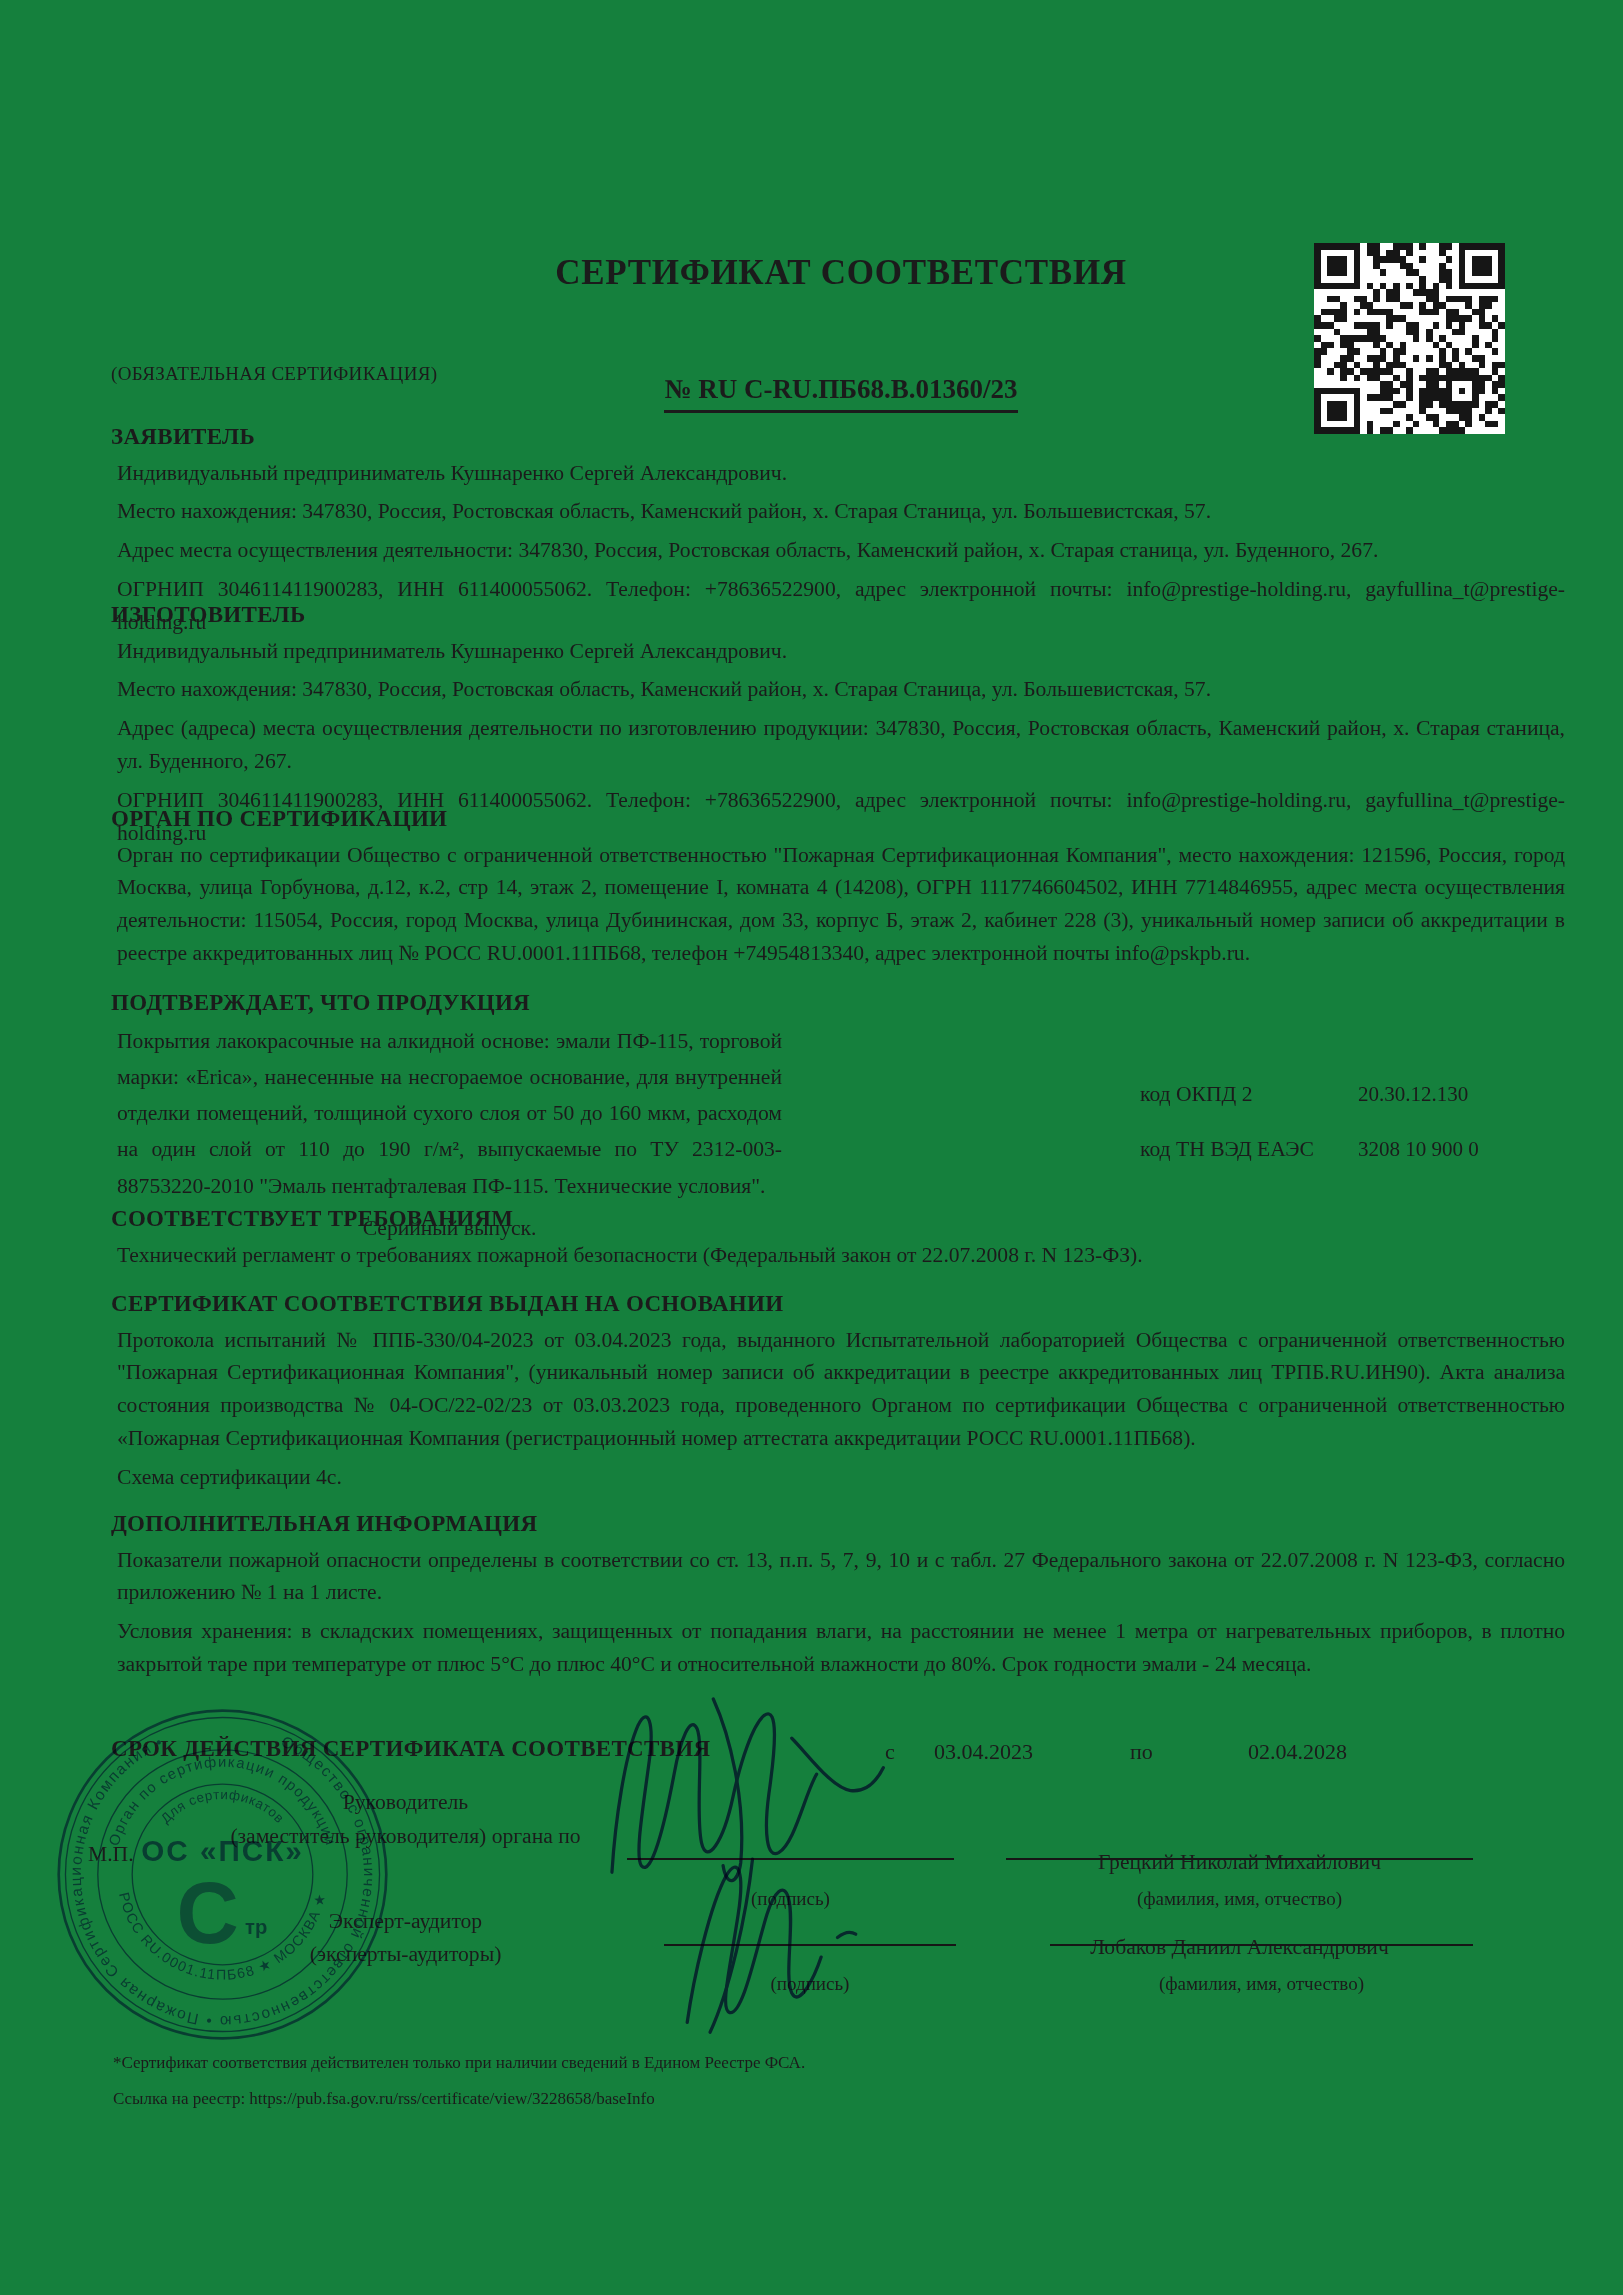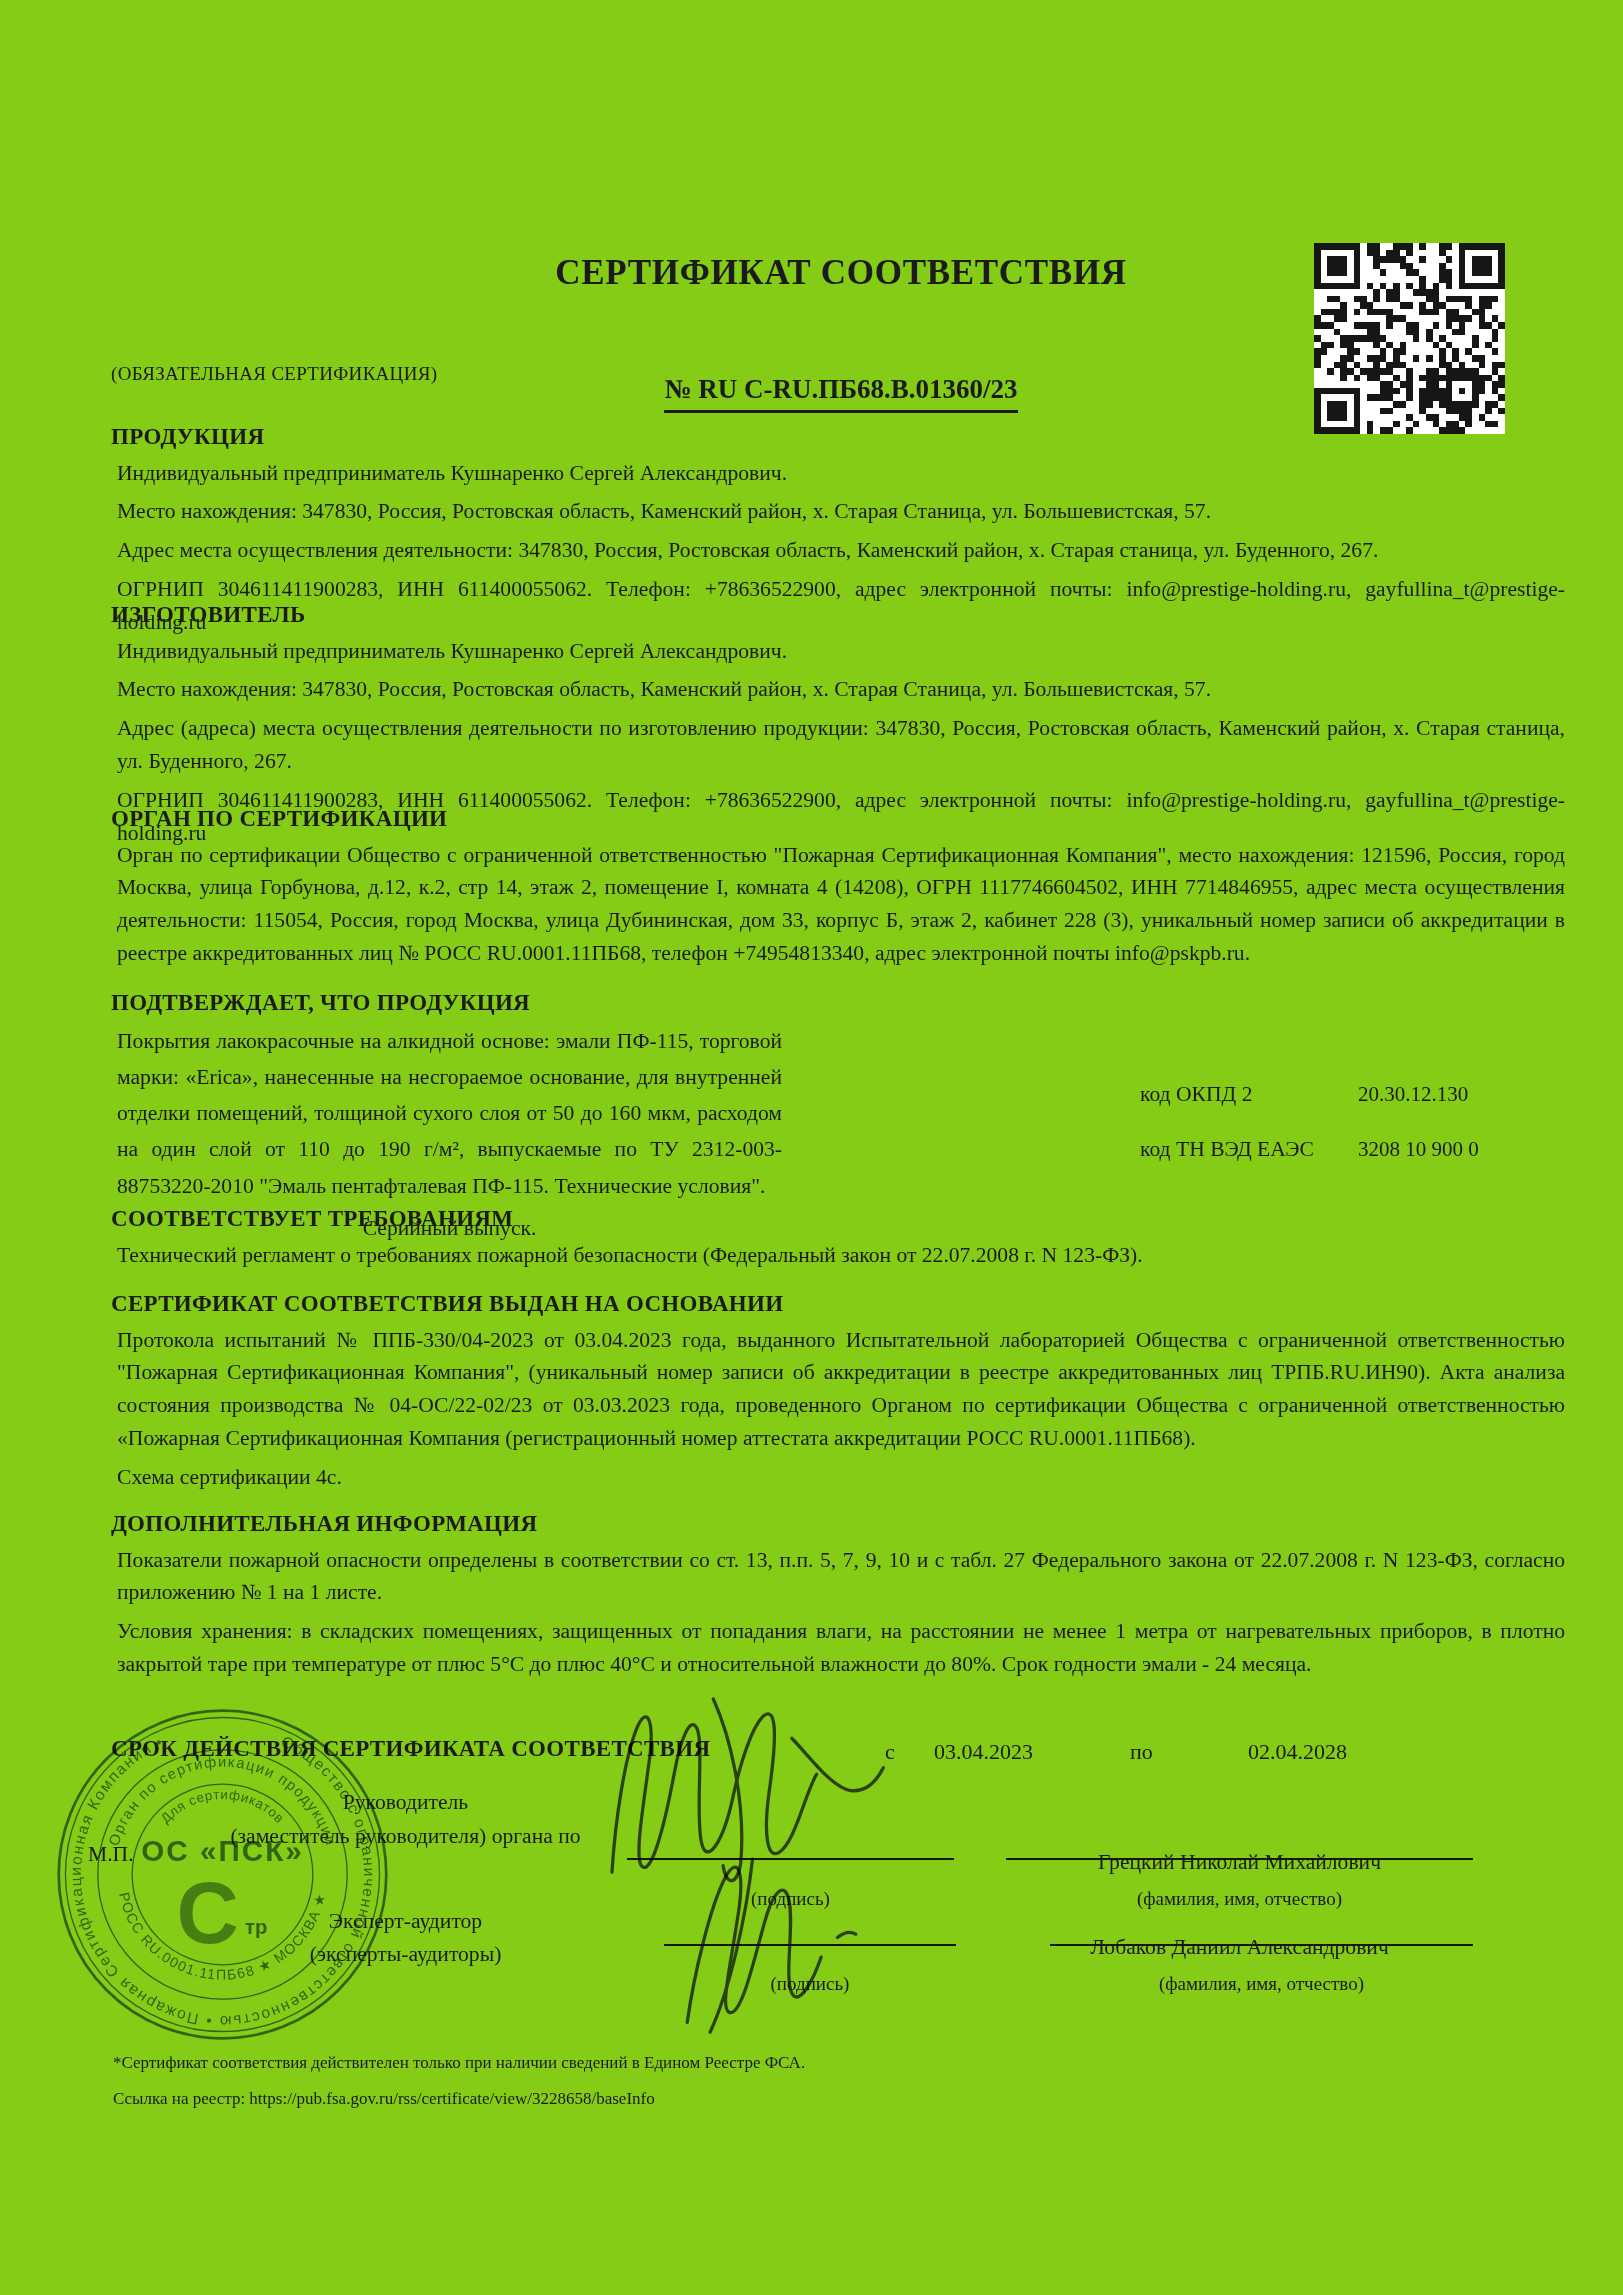--- a/index.html
+++ b/index.html
@@ -3,21 +3,21 @@
 <meta charset="utf-8">
 <style>
   html,body{margin:0;padding:0;}
   body{
     width:1623px;height:2295px;
     background:#ffffff;
     font-family:"Liberation Serif","DejaVu Serif",serif;
     color:#1b1b1b;
     -webkit-font-smoothing:antialiased;
   }
-  .page{position:relative;width:1623px;height:2295px;overflow:hidden;background:#84cc16;}
+  .page{position:relative;width:1623px;height:2295px;overflow:hidden;background:#15803d;}
 
   
   .doc-title{position:absolute;left:111px;top:253px;width:1460px;text-align:center;
     font-size:35px;font-weight:bold;letter-spacing:0.7px;}
   .doc-subtitle{position:absolute;left:111px;top:327px;width:1460px;
     font-size:19px;letter-spacing:0.3px;margin-top:36px;}
   .doc-number{position:absolute;left:111px;top:374px;width:1460px;text-align:center;
     font-size:27px;font-weight:bold;}
   .doc-number span{border-bottom:3.3px solid #1b1b1b;padding-bottom:6px;}
 
@@ -466,21 +466,21 @@
       <rect x="10" y="28" width="1" height="1" fill="#161616"></rect>
       <rect x="11" y="28" width="1" height="1" fill="#161616"></rect>
       <rect x="14" y="28" width="1" height="1" fill="#161616"></rect>
       <rect x="19" y="28" width="1" height="1" fill="#161616"></rect>
       <rect x="20" y="28" width="1" height="1" fill="#161616"></rect>
       <rect x="21" y="28" width="1" height="1" fill="#161616"></rect>
       <rect x="22" y="28" width="1" height="1" fill="#161616"></rect>
     </svg>
 
   <div class="sec" style="top:424px">
-    <h2>ПРОДУКЦИЯ</h2>
+    <h2>ЗАЯВИТЕЛЬ</h2>
     <p class="just">Индивидуальный предприниматель Кушнаренко Сергей Александрович.</p>
     <p class="just">Место нахождения: 347830, Россия, Ростовская область, Каменский район, х. Старая Станица, ул. Большевистская, 57.</p>
     <p class="just">Адрес места осуществления деятельности: 347830, Россия, Ростовская область, Каменский район, х. Старая станица, ул. Буденного, 267.</p>
     <p class="just">ОГРНИП 304611411900283, ИНН 611400055062. Телефон: +78636522900, адрес электронной почты: info@prestige-holding.ru, gayfullina_t@prestige-holding.ru</p>
   </div>
 
   <div class="sec" style="top:602px">
     <h2>ИЗГОТОВИТЕЛЬ</h2>
     <p class="just">Индивидуальный предприниматель Кушнаренко Сергей Александрович.</p>
     <p class="just">Место нахождения: 347830, Россия, Ростовская область, Каменский район, х. Старая Станица, ул. Большевистская, 57.</p>

